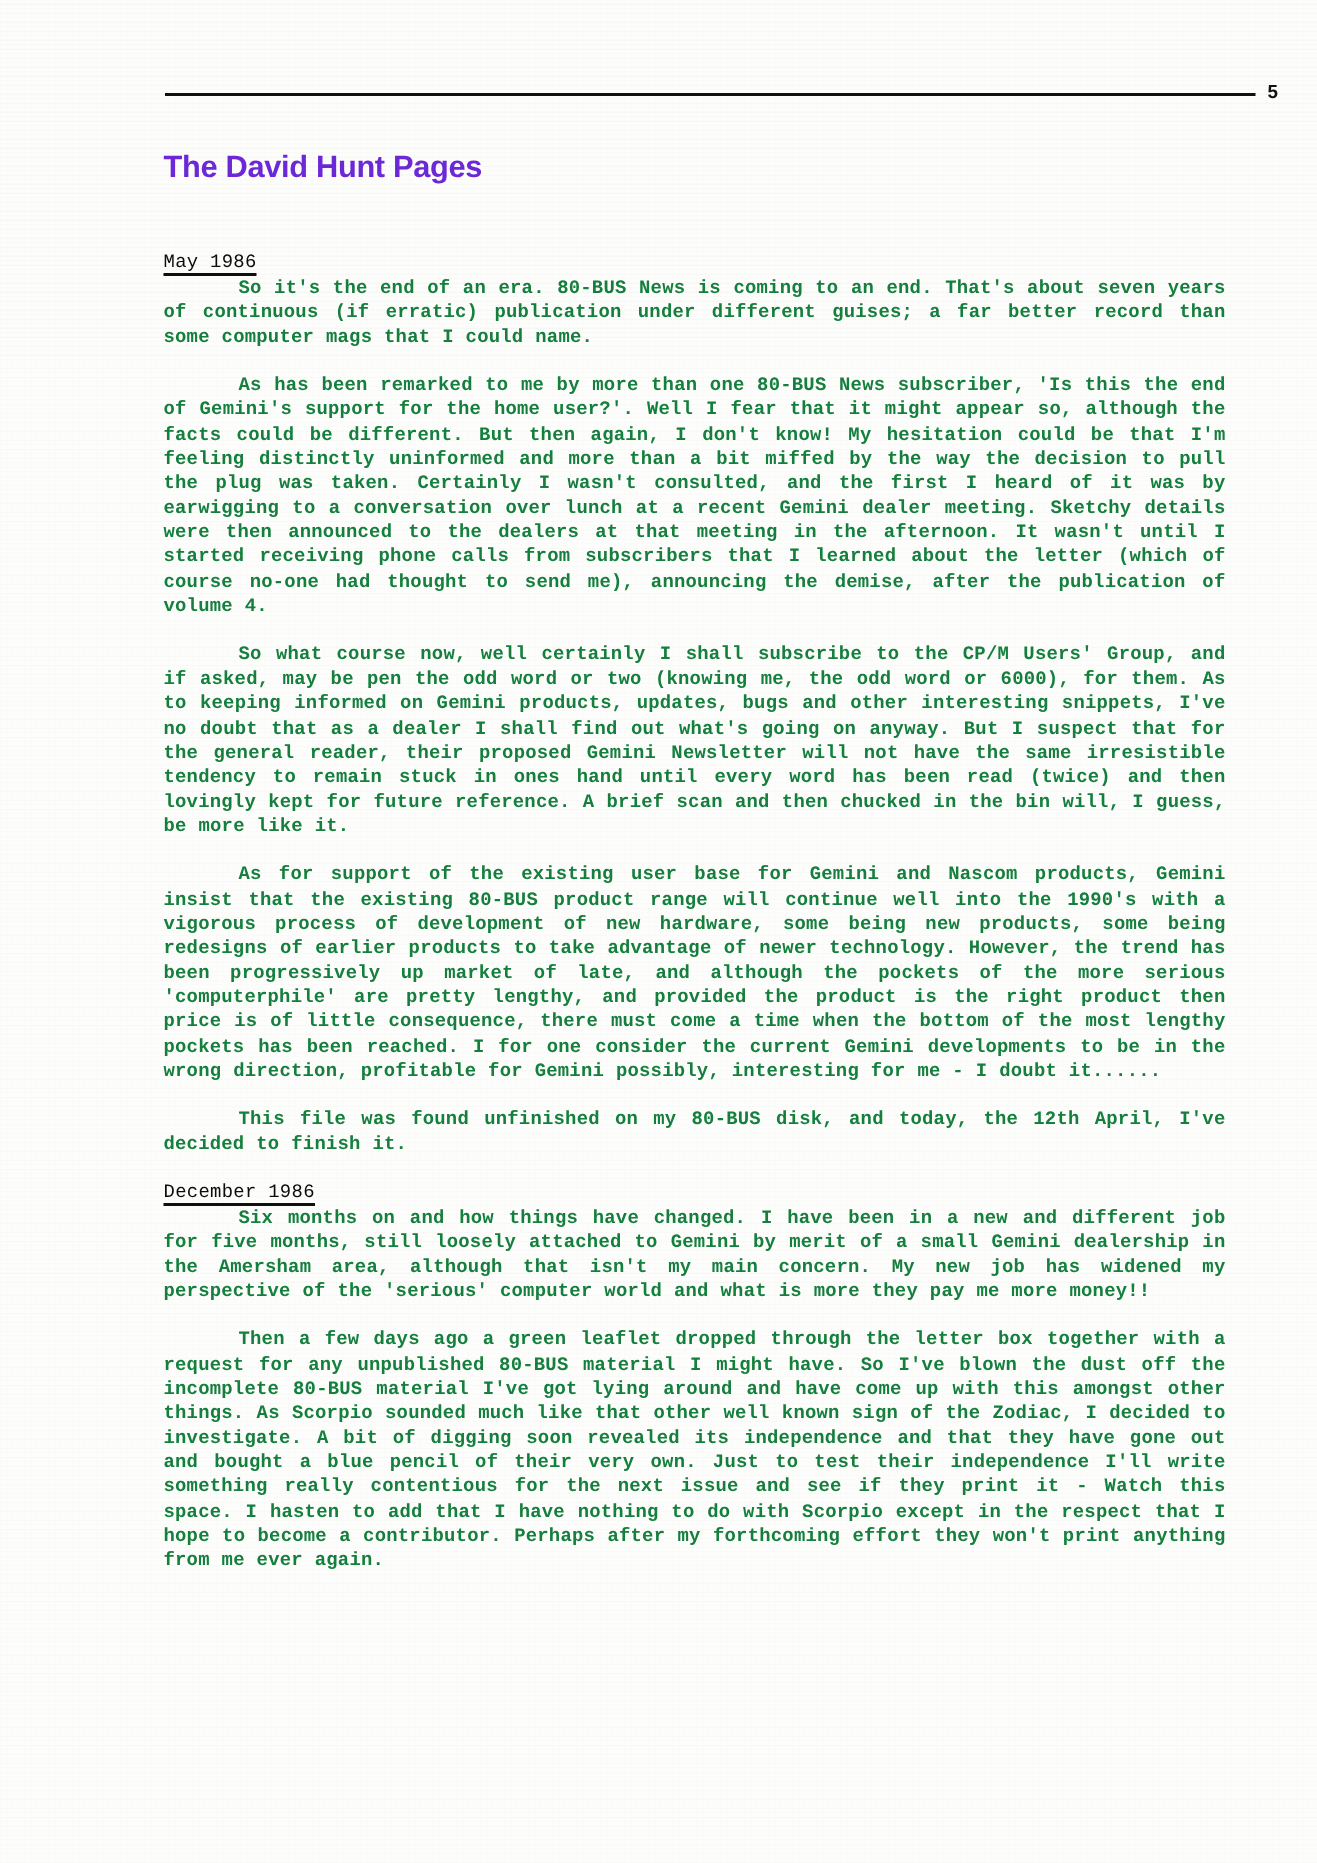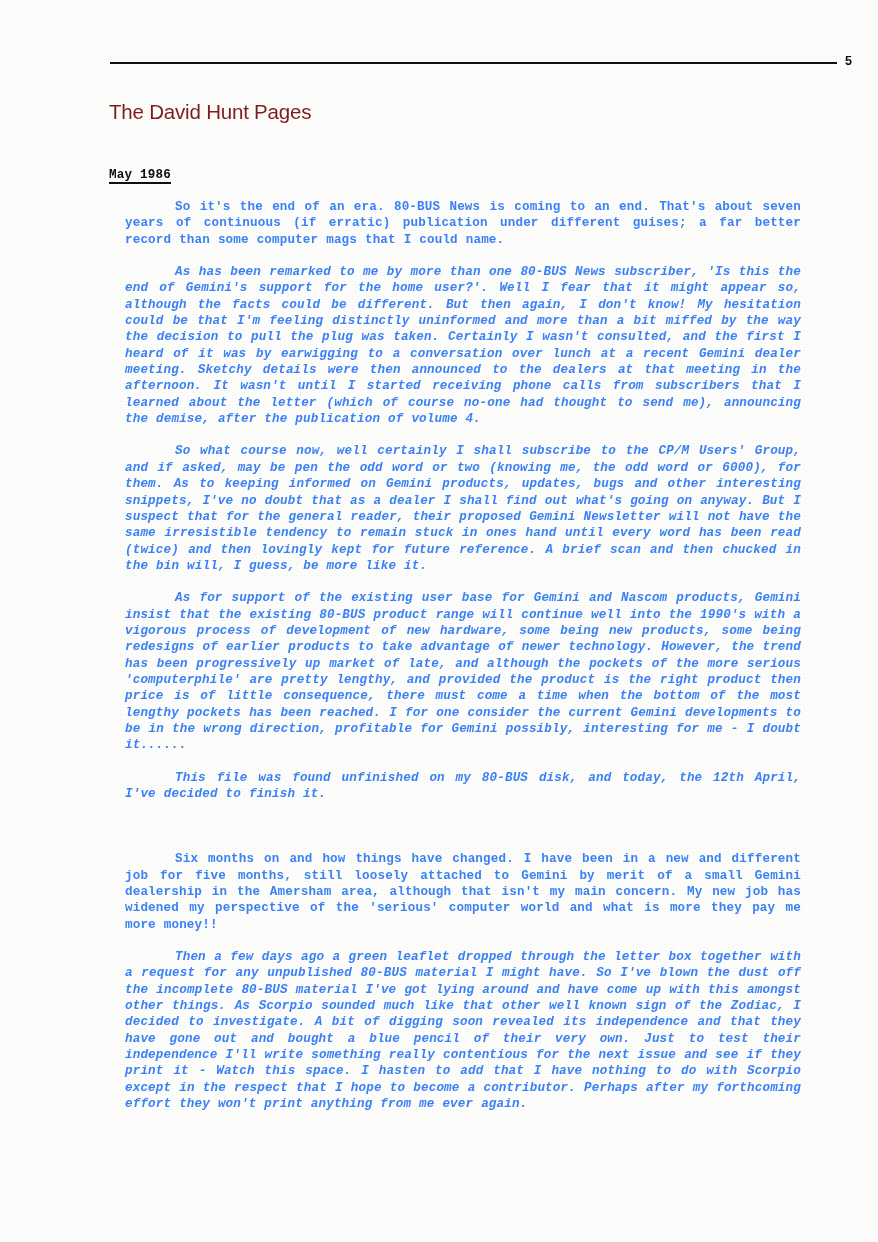--- a/index.html
+++ b/index.html
@@ -47,23 +47,23 @@
     letter-spacing: 0px;
   }
 
   
   .page-title {
     position: absolute;
     left: 109px;
     top: 86px;
     font-family: "Liberation Sans", "DejaVu Sans", sans-serif;
     font-size: 20.5px;
-    font-weight: normal;
+    font-weight: bold;
     letter-spacing: -0.2px;
-    color: #7f1d1d;
+    color: #6d28d9;
     white-space: nowrap;
   }
 
   .article-title {
     position: absolute;
     left: 109px;
     top: 135px;
     font-family: "Liberation Mono", "DejaVu Sans Mono", monospace;
     font-size: 13.2px;
     font-weight: bold;
@@ -75,50 +75,49 @@
   
   .body-col {
     position: absolute;
     left: 109px;
     top: 168px;
     width: 708px;
   }
 
   .date-head {
     font-size: 12.6px;
-    font-weight: bold;
+    font-weight: normal;
     letter-spacing: 0.2px;
     line-height: 15px;
     margin: 0 0 1px 0;
     display: block;
   }
   .date-head span.u {
     border-bottom: 2px solid #101010;
     padding-bottom: 0px;
   }
 
   p.body {
-    margin: 16px;
+    margin: 0;
     font-size: 12.6px;
     font-weight: bold;
     line-height: 16.35px;
     text-align: justify;
     text-justify: inter-word;
     letter-spacing: 0.15px;
-    color: #3b82f6;
+    color: #15803d;
     word-spacing: 0.2px;
   }
 
   p.body.indent {
     text-indent: 50px;
   }
 
   p.gap {
     margin-top: 16px;
-    font-style: italic;
   }
 
   .section-gap {
     height: 17px;
   }
 
   
   .scan-noise {
     position: absolute;
     inset: 0;
@@ -147,20 +146,21 @@
     <div class="date-head"><span class="u">May 1986</span></div>
 
     <p class="body indent">So it's the end of an era.  80-BUS News is coming to an end.  That's about seven years of continuous (if erratic) publication under different guises; a far better record than some computer mags that I could name.</p>
     <p class="body indent gap">As has been remarked to me by more than one 80-BUS News subscriber, 'Is this the end of Gemini's support for the home user?'.  Well I fear that it might appear so, although the facts could be different.  But then again, I don't know! My hesitation could be that I'm feeling distinctly uninformed and more than a bit miffed by the way the decision to pull the plug was taken.  Certainly I wasn't consulted, and the first I heard of it was by earwigging to a conversation over lunch at a recent Gemini dealer meeting.  Sketchy details were then announced to the dealers at that meeting in the afternoon.  It wasn't until I started receiving phone calls from subscribers that I learned about the letter (which of course no-one had thought to send me), announcing the demise, after the publication of volume 4.</p>
     <p class="body indent gap">So what course now, well certainly I shall subscribe to the CP/M Users' Group, and if asked, may be pen the odd word or two (knowing me, the odd word or 6000), for them.  As to keeping informed on Gemini products, updates, bugs and other interesting snippets, I've no doubt that as a dealer I shall find out what's going on anyway.  But I suspect that for the general reader, their proposed Gemini Newsletter will not have the same irresistible tendency to remain stuck in ones hand until every word has been read (twice) and then lovingly kept for future reference.  A brief scan and then chucked in the bin will, I guess, be more like it.</p>
     <p class="body indent gap">As for support of the existing user base for Gemini and Nascom products, Gemini insist that the existing 80-BUS product range will continue well into the 1990's with a vigorous process of development of new hardware, some being new products, some being redesigns of earlier products to take advantage of newer technology.  However, the trend has been progressively up market of late, and although the pockets of the more serious 'computerphile' are pretty lengthy, and provided the product is the right product then price is of little consequence, there must come a time when the bottom of the most lengthy pockets has been reached.  I for one consider the current Gemini developments to be in the wrong direction, profitable for Gemini possibly, interesting for me - I doubt it......</p>
     <p class="body indent gap">This file was found unfinished on my 80-BUS disk, and today, the 12th April, I've decided to finish it.</p>
 
     <div class="section-gap"></div>
 
+    <div class="date-head"><span class="u">December 1986</span></div>
 
     <p class="body indent">Six months on and how things have changed.  I have been in a new and different job for five months, still loosely attached to Gemini by merit of a small Gemini dealership in the Amersham area, although that isn't my main concern.  My new job has widened my perspective of the 'serious' computer world and what is more they pay me more money!!</p>
     <p class="body indent gap">Then a few days ago a green leaflet dropped through the letter box together with a request for any unpublished 80-BUS material I might have.  So I've blown the dust off the incomplete 80-BUS material I've got lying around and have come up with this amongst other things.  As Scorpio sounded much like that other well known sign of the Zodiac, I decided to investigate.  A bit of digging soon revealed its independence and that they have gone out and bought a blue pencil of their very own.  Just to test their independence I'll write something really contentious for the next issue and see if they print it - Watch this space.  I hasten to add that I have nothing to do with Scorpio except in the respect that I hope to become a contributor.  Perhaps after my forthcoming effort they won't print anything from me ever again.</p>
 
   </div>
 
   <div class="scan-noise"></div>
 </div>
 
 </body></html>

